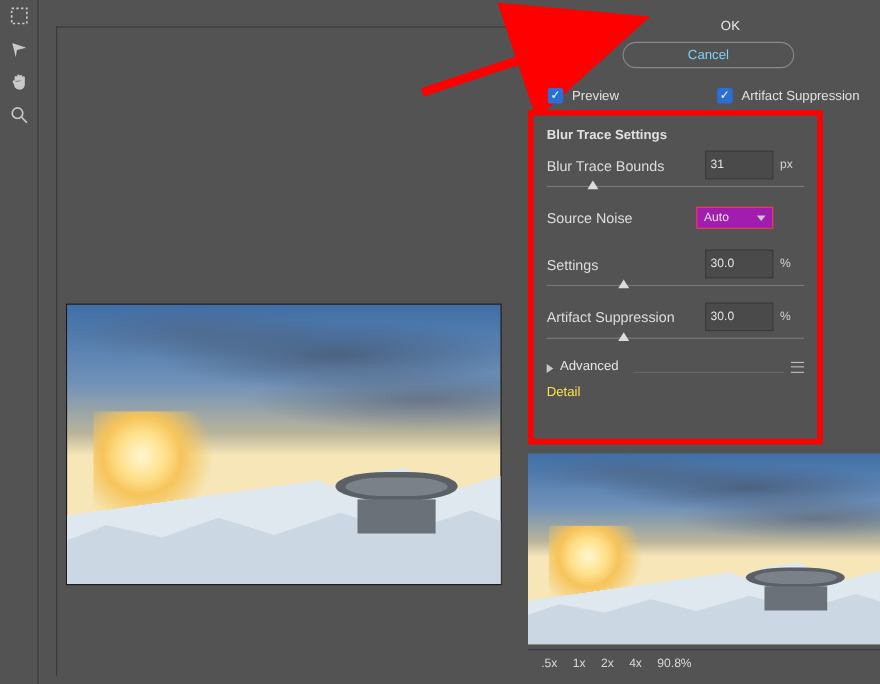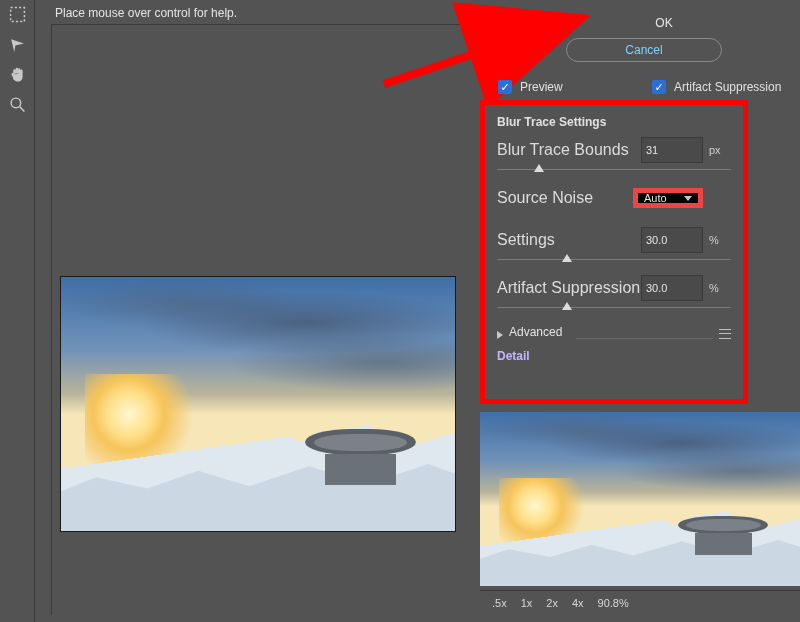--- a/index.html
+++ b/index.html
@@ -25,34 +25,34 @@
 #ck-preview{position:absolute;left:18px;top:80px;display:flex;align-items:center;gap:8px;font-size:12px;color:#e0e0e0}
 #ck-artsup{position:absolute;left:172px;top:80px;display:flex;align-items:center;gap:8px;font-size:12px;color:#e0e0e0}
 .cb{width:14px;height:14px;background:#2a6fd6;border-radius:2px;display:flex;align-items:center;justify-content:center;color:#fff;font-size:11px;line-height:1}
 .cb::after{content:"✓"}
 
 
 #settings{position:absolute;left:0;top:100px;width:268px;height:304px;border:5px solid #ff0000;box-sizing:border-box}
 #settings-inner{padding:8px 12px 0 12px}
 .sec-title{color:#e0e0e0;font-weight:bold;margin:2px 0 10px 0;font-size:12px}
 .row{display:flex;align-items:center;height:22px;margin-bottom:2px}
-.row .lbl{flex:1;color:#dcdcdc;font-size:16px}
+.row .lbl{flex:1;color:#dcdcdc;font-size:13px}
 .row .fld{width:62px;height:18px;background:#4a4a4a;border:1px solid #3a3a3a;color:#e4e4e4;padding:12px 4px;font-size:11px;box-sizing:border-box}
 .row .unit{width:22px;text-align:left;color:#d0d0d0;margin-left:6px;font-size:11px}
-.row .combo{width:70px;height:20px;background:#000000;border:5px solid #ef4444;display:flex;align-items:center;padding:0 6px;justify-content:space-between;color:#e4e4e4;font-size:11px;box-sizing:border-box}
+.row .combo{width:70px;height:20px;background:#a21caf;border:1px solid #ef4444;display:flex;align-items:center;padding:0 6px;justify-content:space-between;color:#e4e4e4;font-size:11px;box-sizing:border-box}
 .combo .caret{width:0;height:0;border-left:4px solid transparent;border-right:4px solid transparent;border-top:5px solid #c8c8c8}
 .slider{position:relative;height:14px;margin:0 0 10px 0}
 .slider .track{position:absolute;left:0;right:0;top:6px;height:1px;background:#7a7a7a}
 .slider .thumb{position:absolute;top:1px;width:0;height:0;border-left:5px solid transparent;border-right:5px solid transparent;border-bottom:8px solid #dcdcdc;transform:translateX(-5px)}
 #adv{display:flex;align-items:flex-end;gap:6px;margin-top:0;color:#e4e4e4;font-size:12px}
 #adv .tri{width:0;height:0;border-top:4px solid transparent;border-bottom:4px solid transparent;border-left:6px solid #c8c8c8}
 #adv .line{flex:1;height:1px;background:#6a6a6a;margin-left:8px}
 #adv .opt{width:12px;height:8px;border-top:1px solid #c0c0c0;border-bottom:1px solid #c0c0c0;position:relative}
 #adv .opt::before{content:"";position:absolute;left:0;right:0;top:3px;height:1px;background:#c0c0c0}
-#detail-hdr{margin-top:10px;color:#c4b5fd;font-weight:bold;font-size:12px}
+#detail-hdr{margin-top:10px;color:#fde047;font-weight:normal;font-size:12px}
 
 
 #detail-img{position:absolute;left:0;top:412px;width:320px;height:174px}
 #zoom{position:absolute;left:0;top:590px;width:320px;height:24px;display:flex;align-items:center;gap:14px;padding-left:12px;color:#d8d8d8;font-size:11px;border-top:1px solid #3a3a3a;background:#535353}
 #zoom .z{cursor:pointer}
 
 
 #arrow{position:absolute;left:378px;top:0;pointer-events:none}
 
 
@@ -93,21 +93,20 @@
         </svg>
   </div>
   <div class="tool">
     <svg viewBox="0 0 16 16">
           <circle cx="6.5" cy="6.5" r="4.5"></circle>
           <line x1="10" y1="10" x2="14.5" y2="14.5"></line>
         </svg>
   </div>
 </div>
 
-<div id="help">Place mouse over control for help.</div>
 <div id="preview-frame"></div>
 <div id="preview-img">
   <div class="landscape">
         <div class="sky"></div>
         <div class="clouds"></div>
         <div class="sun"></div>
         <div class="mtn"></div>
         <div class="mtn2"></div>
         <div class="bldg">
           <div class="ring"></div>

